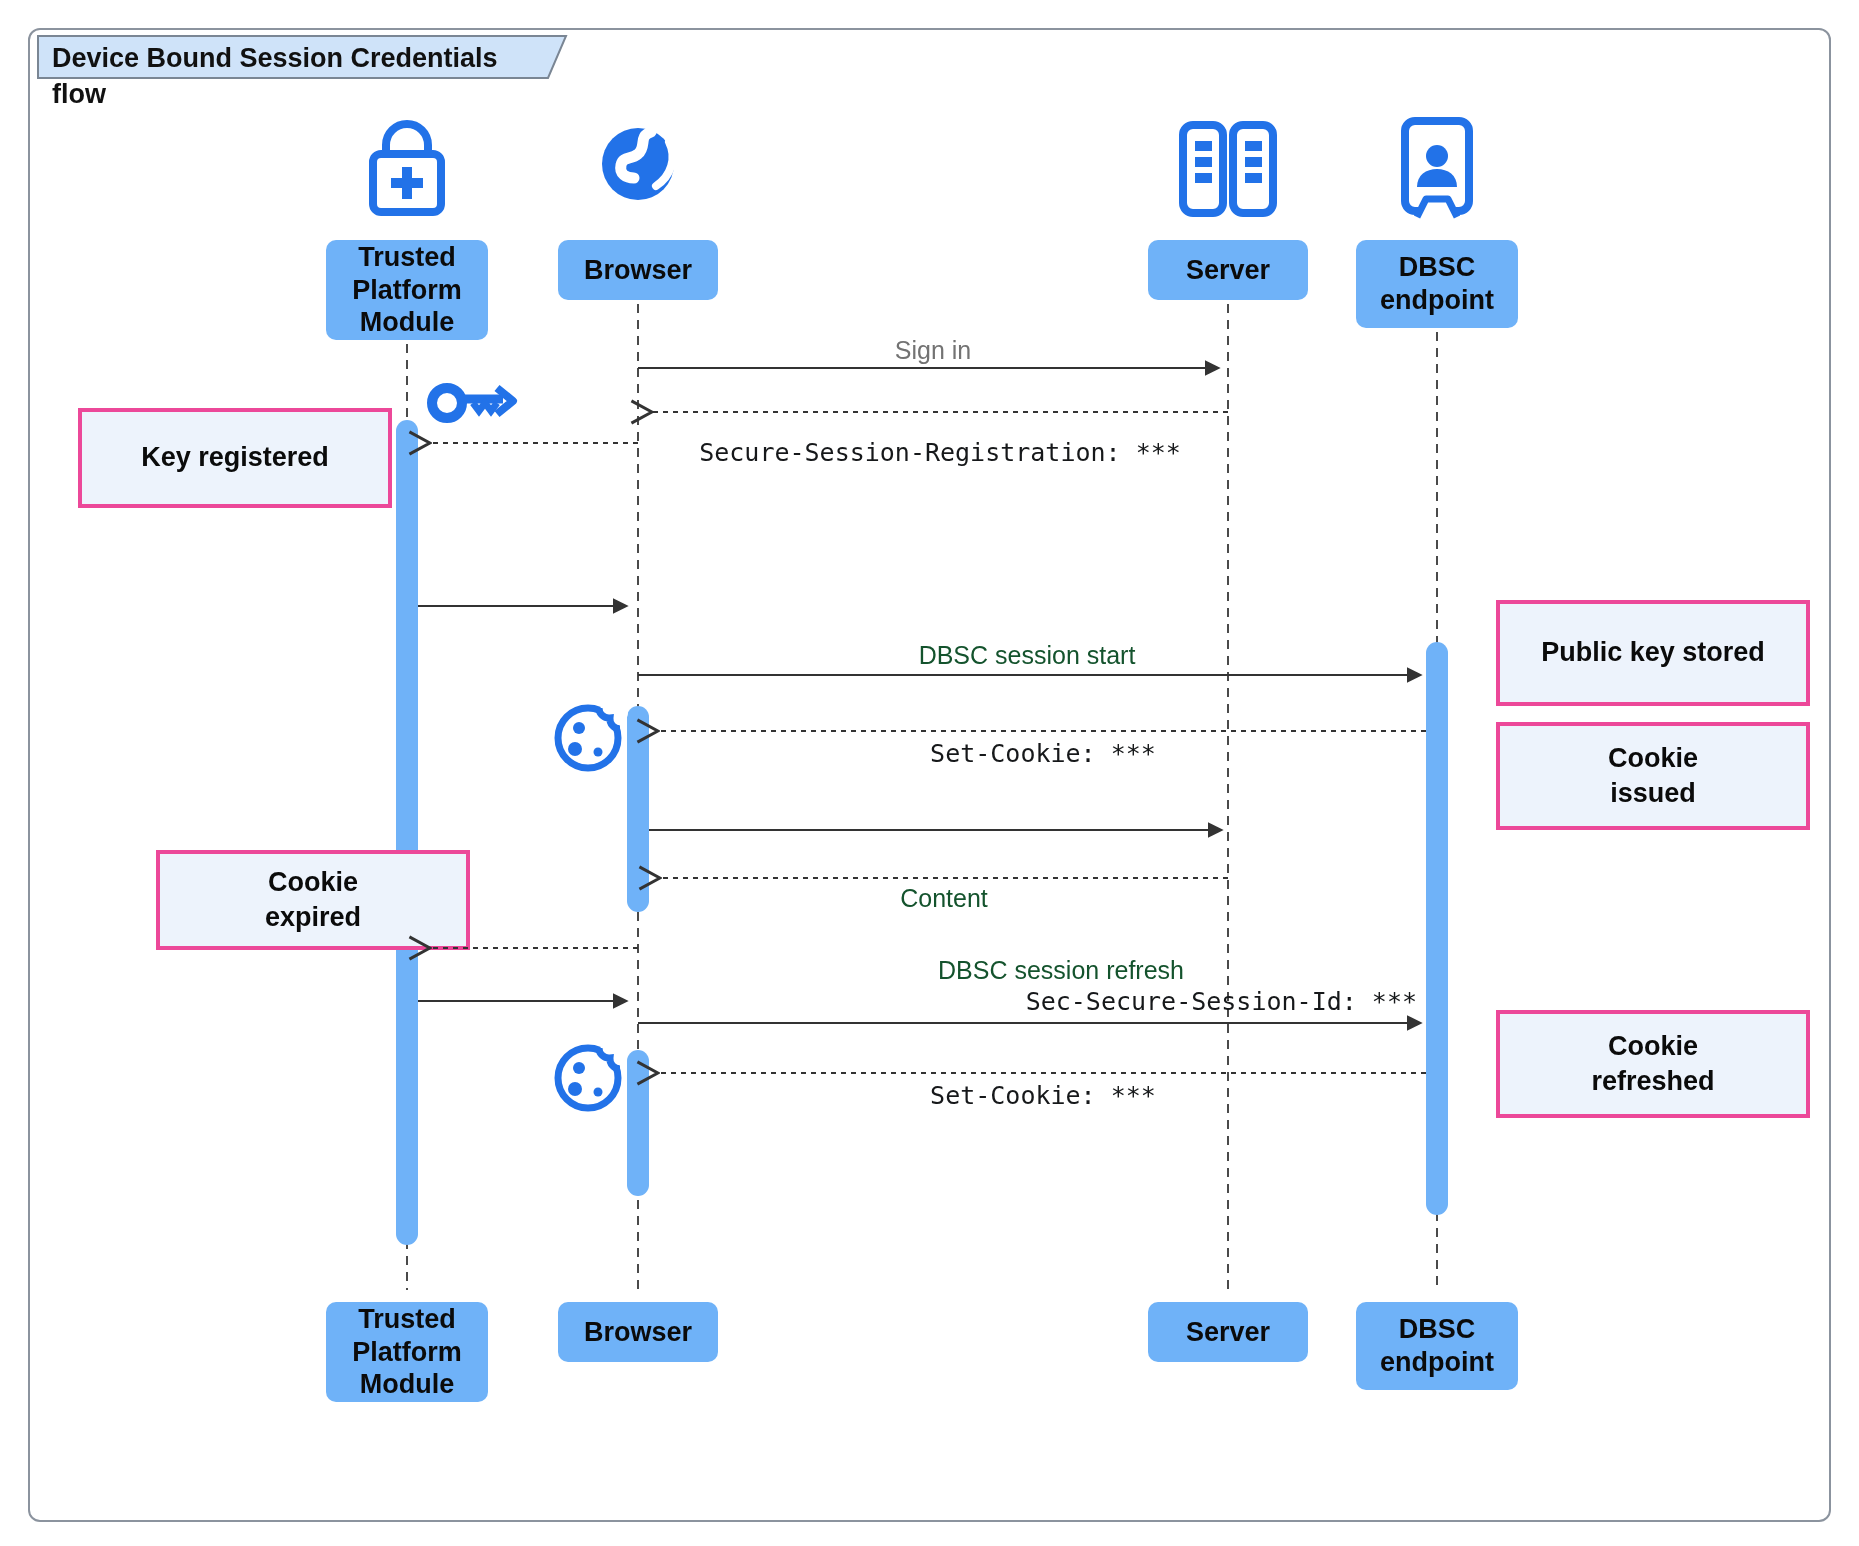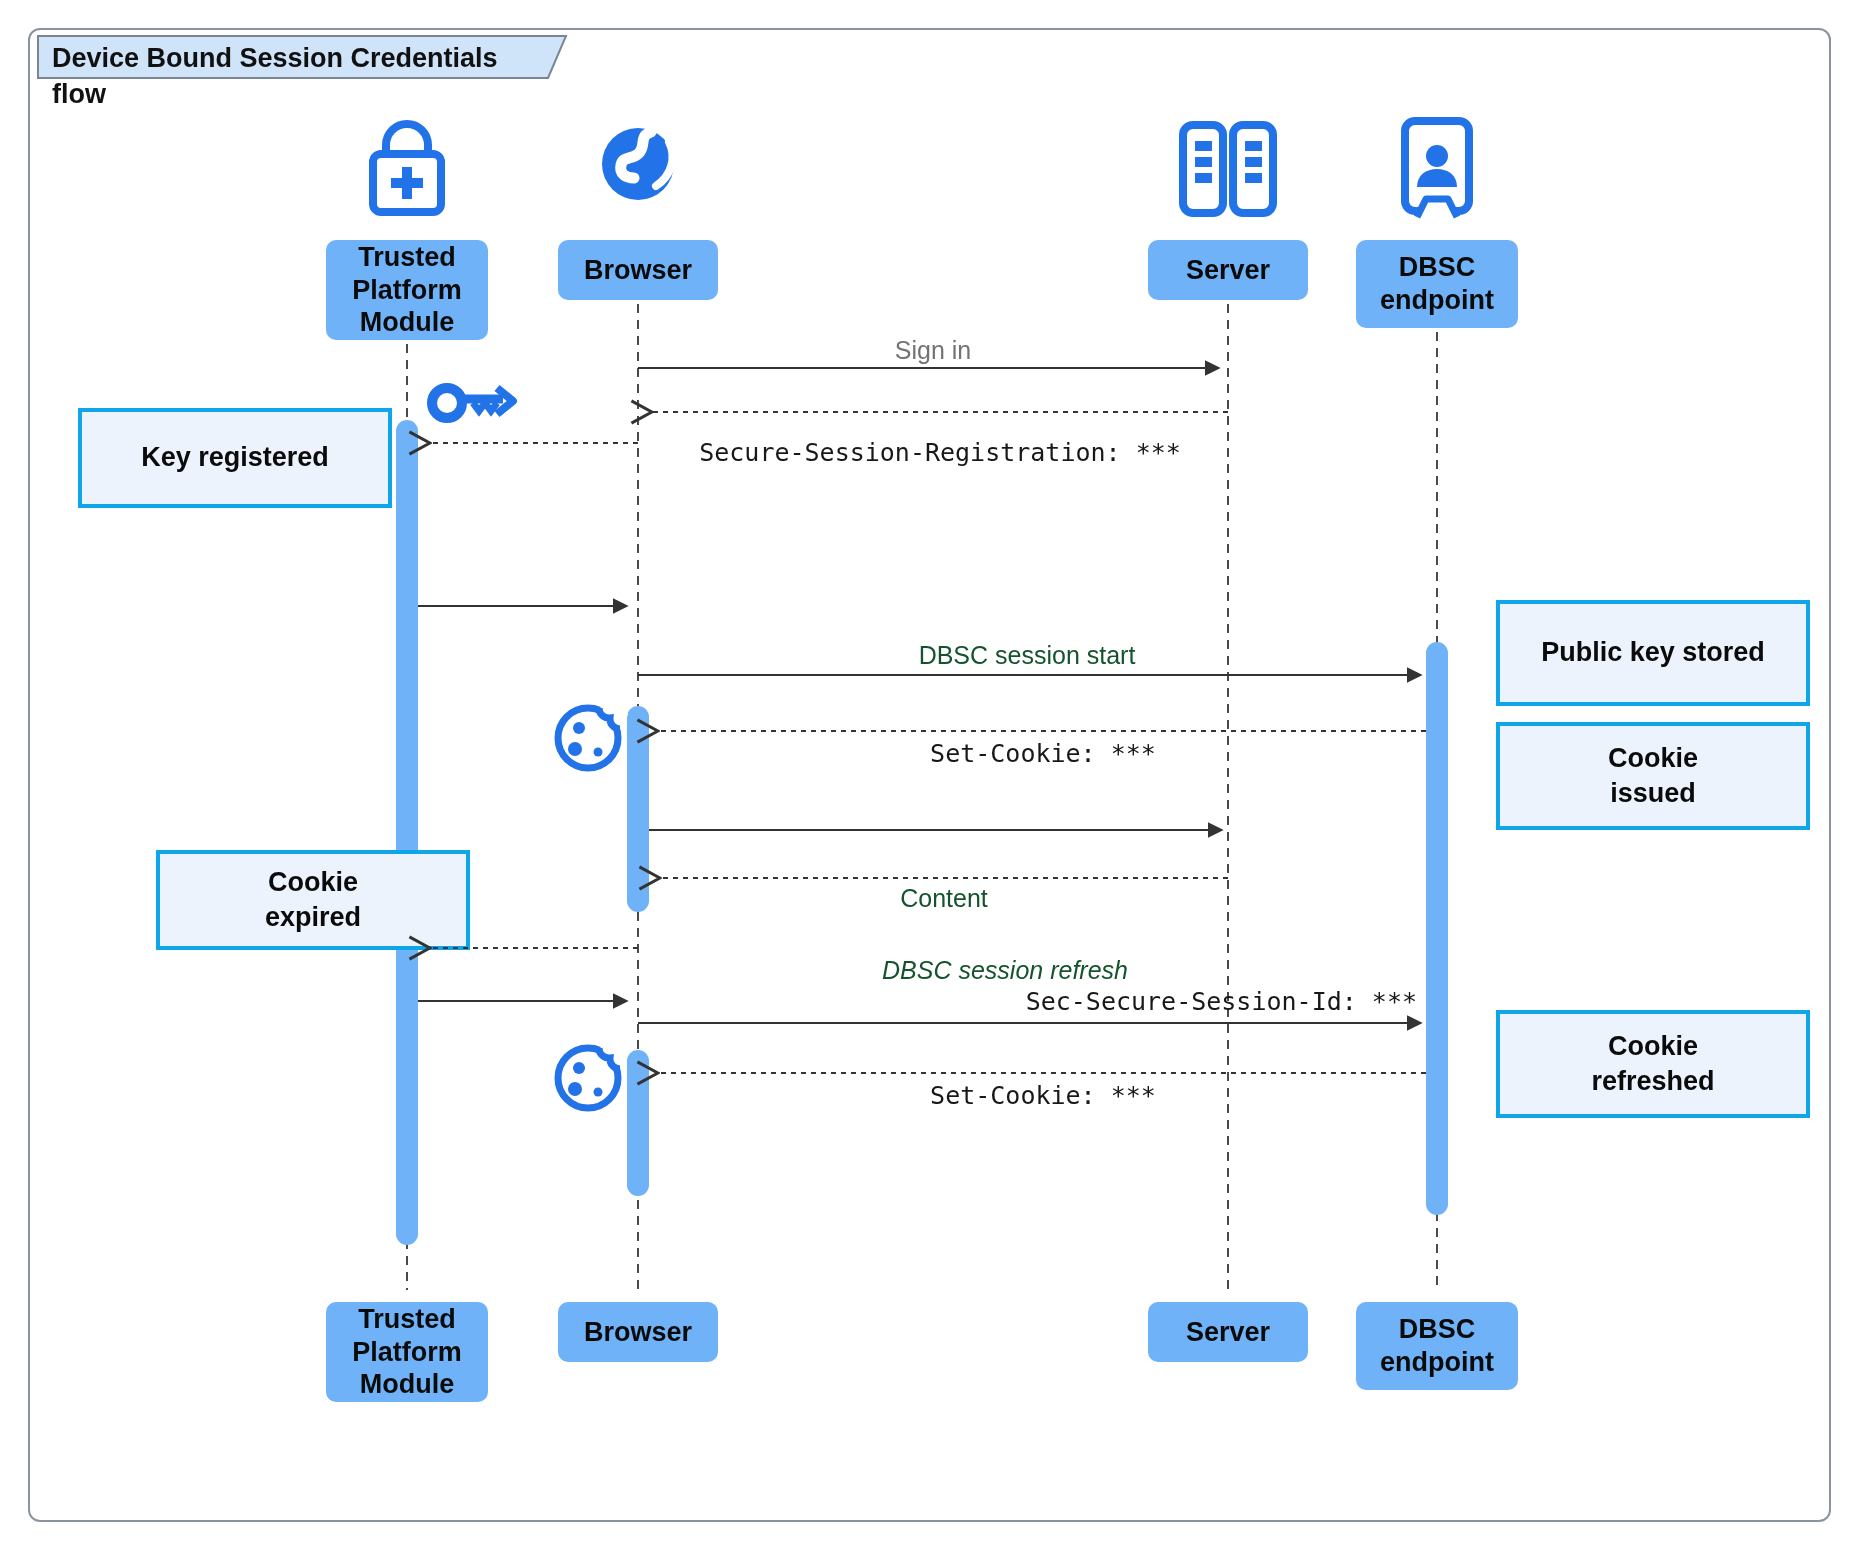--- a/index.html
+++ b/index.html
@@ -8,21 +8,21 @@
   .frame{position:absolute;left:28px;top:28px;width:1799px;height:1490px;
          border:2px solid #8b939e;border-radius:12px;}
   .title-text{position:absolute;left:52px;top:40px;width:500px;height:36px;
               font-weight:bold;font-size:27px;color:#111;line-height:36px;z-index:6;}
   svg.layer{position:absolute;left:0;top:0;z-index:1;pointer-events:none;}
   svg.layer.top{z-index:4;}
   .bar{position:absolute;width:22px;background:#6fb2f8;border-radius:11px;z-index:2;}
   .actor-box{position:absolute;background:#6fb2f8;border-radius:10px;z-index:5;
              display:flex;align-items:center;justify-content:center;text-align:center;
              font-weight:bold;font-size:27px;color:#0b0b0b;line-height:1.22;white-space:pre-line;margin-top:12px;}
-  .note{position:absolute;background:#edf3fc;border:4px solid #0ea5e9;z-index:3;
+  .note{position:absolute;background:#edf3fc;border:4px solid #ec4899;z-index:3;
         display:flex;align-items:center;justify-content:center;text-align:center;
         font-weight:bold;font-size:27px;color:#0b0b0b;line-height:1.3;white-space:pre-line;}
   .msg{position:absolute;text-align:center;font-size:25px;color:#737373;z-index:5;}
   .msg.mono{font-family:"DejaVu Sans Mono",monospace;color:#16181a;}
   .msg.gray{color:#14532d;}
 </style>
 </head>
 <body>
 
 <div id="canvas">
@@ -157,17 +157,17 @@
   <div class="actor-box" style="left:558px;top:1290px;width:160px;height:60px;">Browser</div>
   <div class="actor-box" style="left:1148px;top:1290px;width:160px;height:60px;">Server</div>
   <div class="actor-box" style="left:1356px;top:1290px;width:162px;height:88px;">DBSC
 endpoint</div>
 
   <div class="msg" style="left:643px;top:336px;width:580px;">Sign in</div>
   <div class="msg mono" style="left:650px;top:438px;width:580px;">Secure-Session-Registration: ***</div>
   <div class="msg gray" style="left:637px;top:641px;width:780px;">DBSC session start</div>
   <div class="msg mono" style="left:653px;top:739px;width:780px;">Set-Cookie: ***</div>
   <div class="msg gray" style="left:654px;top:884px;width:580px;">Content</div>
-  <div class="msg gray" style="left:615px;top:956px;width:780px;font-style:italic;">DBSC session refresh</div>
+  <div class="msg gray" style="left:671px;top:956px;width:780px;">DBSC session refresh</div>
   <div class="msg mono" style="left:637px;top:987px;width:780px;text-align:right;">Sec-Secure-Session-Id: ***</div>
   <div class="msg mono" style="left:653px;top:1081px;width:780px;">Set-Cookie: ***</div>
 
 </div>
 
 </body></html>

